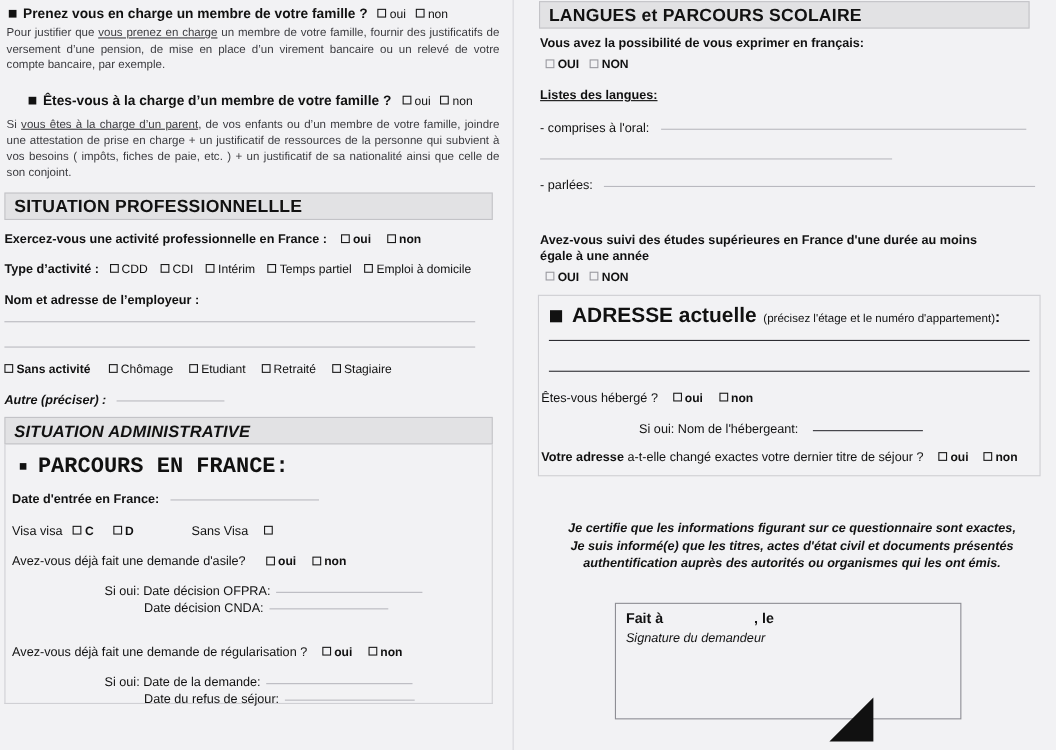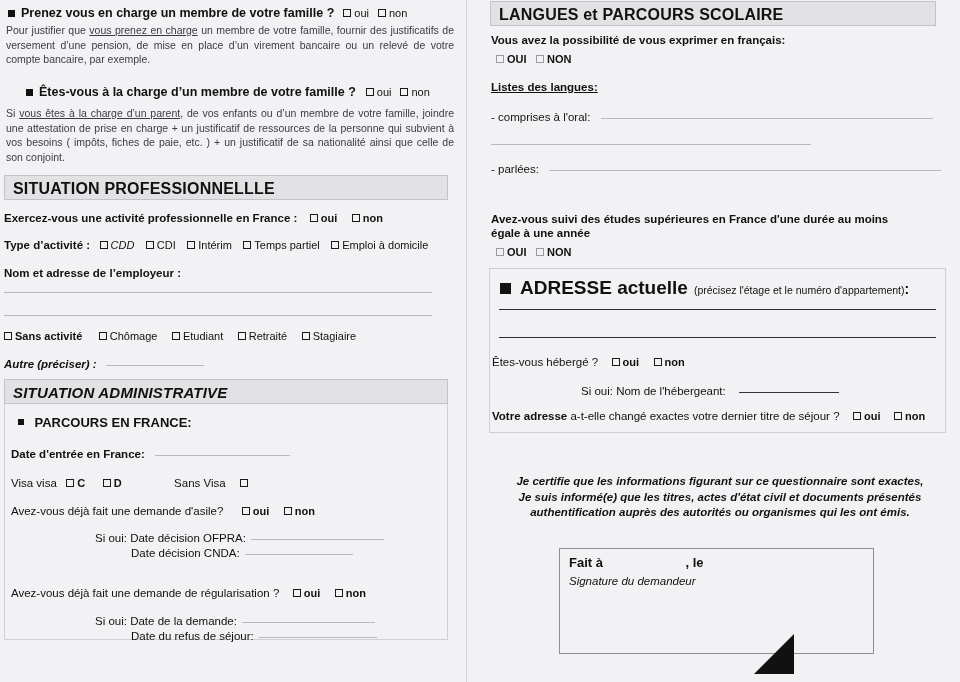--- a/index.html
+++ b/index.html
@@ -92,21 +92,21 @@
     <div class="band" style="position:absolute;left:4px;top:175px;width:444px;">SITUATION PROFESSIONNELLLE</div>
 
     <div style="position:absolute;left:4px;top:208px;width:450px;">
       <span class="lbl b">Exercez-vous une activité professionnelle en France :</span>
       <span style="margin-left:8px;"><span class="cb"></span><span class="opt">oui</span></span>
       <span style="margin-left:10px;"><span class="cb"></span><span class="opt">non</span></span>
     </div>
 
     <div style="position:absolute;left:4px;top:235px;width:450px;">
       <span class="lbl b">Type d’activité :</span>
-      <span style="margin-left:5px;font-style:italic;"><span class="cb"></span><span class="opt reg">CDD</span></span>
+      <span style="margin-left:5px;"><span class="cb"></span><span class="opt reg">CDD</span></span>
       <span style="margin-left:7px;"><span class="cb"></span><span class="opt reg">CDI</span></span>
       <span style="margin-left:7px;"><span class="cb"></span><span class="opt reg">Intérim</span></span>
       <span style="margin-left:7px;"><span class="cb"></span><span class="opt reg">Temps partiel</span></span>
       <span style="margin-left:7px;"><span class="cb"></span><span class="opt reg">Emploi à domicile</span></span>
     </div>
 
     <div style="position:absolute;left:4px;top:263px;">
       <span class="lbl b">Nom et adresse de l’employeur :</span>
     </div>
 
@@ -125,21 +125,21 @@
       <span class="lbl it">Autre (préciser) :</span>
       <span class="line" style="width:98px;margin-left:5px;"></span>
     </div>
 
     <div class="band ital" style="position:absolute;left:4px;top:379px;width:444px;">SITUATION ADMINISTRATIVE</div>
 
     <div class="boxed" style="position:absolute;left:4px;top:404px;width:444px;height:236px;"></div>
 
     <div style="position:absolute;left:18px;top:413px;">
       <span class="sq" style="width:6px;height:6px;"></span>
-      <span style="font-size:13px;font-weight:bold;">PARCOURS EN FRANCE:</span>
+      <span style="font-size:20px;font-weight:bold;font-family:Liberation Mono, monospace;">PARCOURS EN FRANCE:</span>
     </div>
 
     <div style="position:absolute;left:11px;top:444px;">
       <span class="lbl b">Date d'entrée en France:</span>
       <span class="line" style="width:135px;margin-left:6px;"></span>
     </div>
 
     <div style="position:absolute;left:11px;top:473px;width:420px;">
       <span class="lbl">Visa visa</span>
       <span style="margin-left:5px;"><span class="cb"></span><span class="opt">C</span></span>

